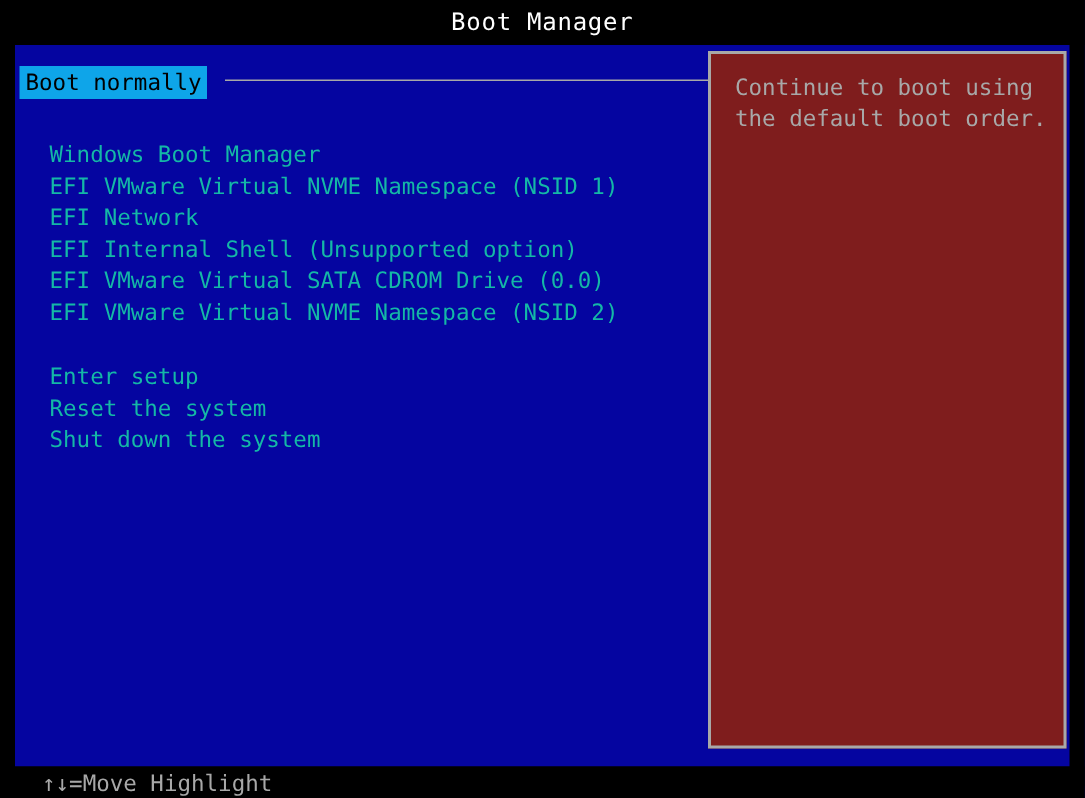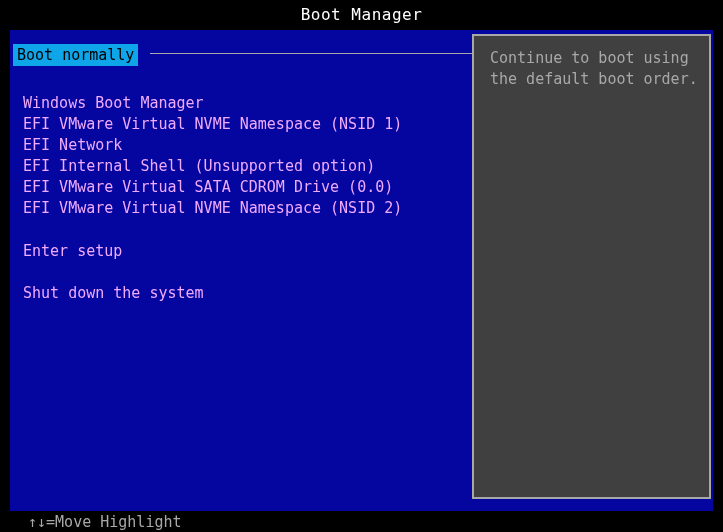--- a/index.html
+++ b/index.html
@@ -67,25 +67,25 @@
     position: absolute;
     left: 140px;
     top: 23px;
     width: 323px;
     height: 1px;
     background: #a8a8a8;
   }
 
   .menu-item {
     position: absolute;
-    left: 13px;
+    left: 23px;
     font-size: 15px;
     line-height: 21px;
     height: 21px;
-    color: #f0abfc;
+    color: #14b8a6;
     white-space: pre;
     letter-spacing: 0px;
   }
 
   .menu-item.selected {
     background: #0ea5e9;
     color: #000000;
     padding: 0 4px;
     left: 3px;
     height: 22px;
@@ -94,21 +94,21 @@
 
   
   #help-panel {
     position: absolute;
     left: 462px;
     top: 4px;
     width: 239px;
     height: 465px;
     border: 2px solid #a8a8a8;
     box-sizing: border-box;
-    background: #404040;
+    background: #7f1d1d;
   }
   #help-text {
     position: absolute;
     left: 16px;
     top: 12px;
     width: 208px;
     color: #a8a8a8;
     font-size: 15px;
     line-height: 21px;
     white-space: pre-line;
@@ -148,20 +148,21 @@
     <div id="menu-column">
       <div id="highlight-line"></div>
     <div class="menu-item selected" style="top: 14px;">Boot normally</div>
         <div class="menu-item" style="top: 63px;">Windows Boot Manager</div>
         <div class="menu-item" style="top: 84px;">EFI VMware Virtual NVME Namespace (NSID 1)</div>
         <div class="menu-item" style="top: 105px;">EFI Network</div>
         <div class="menu-item" style="top: 126px;">EFI Internal Shell (Unsupported option)</div>
         <div class="menu-item" style="top: 147px;">EFI VMware Virtual SATA CDROM Drive (0.0)</div>
         <div class="menu-item" style="top: 168px;">EFI VMware Virtual NVME Namespace (NSID 2)</div>
         <div class="menu-item" style="top: 211px;">Enter setup</div>
+        <div class="menu-item" style="top: 232px;">Reset the system</div>
         <div class="menu-item" style="top: 253px;">Shut down the system</div>
       </div>
 
     <div id="help-panel">
       <div id="help-text">Continue to boot using
 the default boot order.</div>
     </div>
 
   </div>
 

